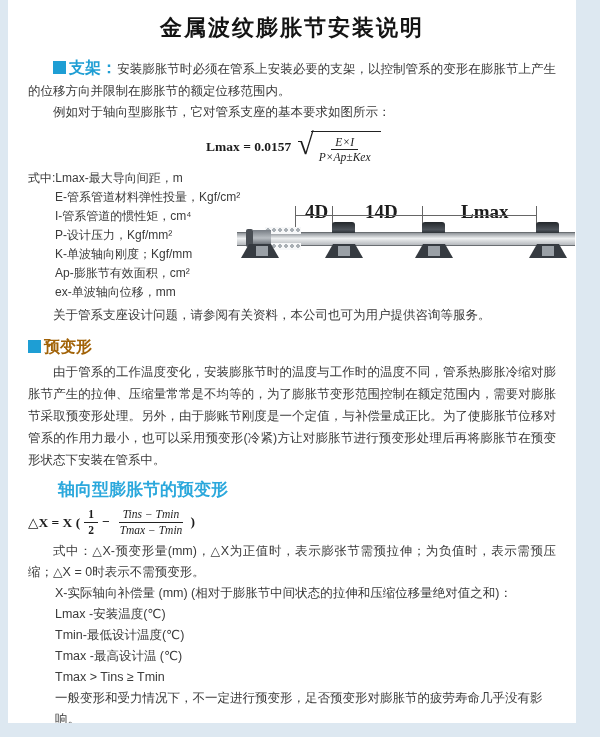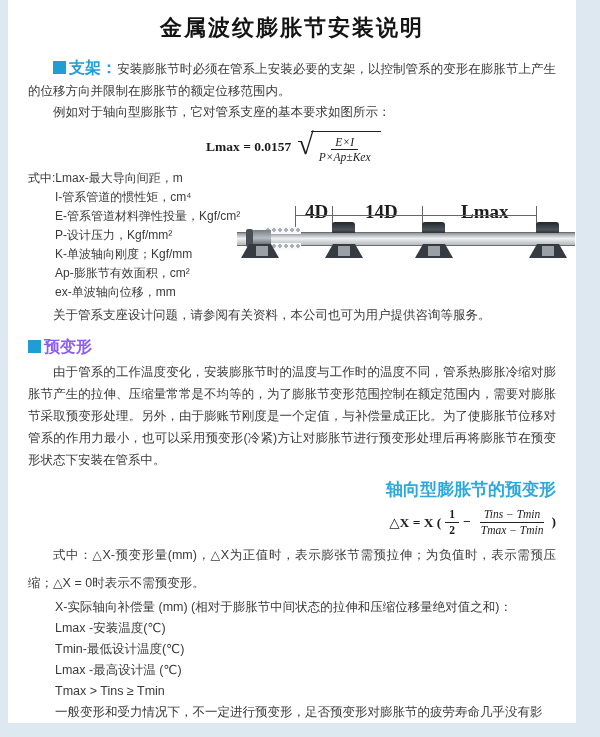--- a/index.html
+++ b/index.html
@@ -25,46 +25,46 @@
   }
   p{margin:0;}
   .body-text{font-size:12.5px;line-height:21.5px;text-align:justify;color:#3a3a3a;}
   .indent{text-indent:2em;}
   .sec-inline{color:#1e9ed4;font-size:16px;font-weight:bold;}
   .sq{
     display:inline-block;width:13px;height:13px;background:#1e9ed4;
     margin-right:3px;vertical-align:-1px;
   }
   .p-support{margin-top:14px;}
-  .sec-head{margin-top:11px;font-size:16px;font-weight:bold;color:#8b5cf6;}
+  .sec-head{margin-top:11px;font-size:16px;font-weight:bold;color:#a16207;}
   .sub-head{font-size:17px;font-weight:bold;color:#2ba8dc;}
-  .sub-head.axial{margin:7px 0 2px 30px;text-align:right;}
+  .sub-head.axial{margin:7px 0 2px 30px;}
 
   
   .formula{font-family:"Liberation Serif","DejaVu Serif",serif;color:#1c1c1c;font-weight:bold;font-size:13.5px;}
   .formula .var{font-style:italic;font-weight:normal;margin-left:6px;}
   .formula1{margin:7px 0 5px 178px;display:flex;align-items:center;text-align:center;}
-  .formula2{margin:6px 0 4px;text-align:right;}
+  .formula2{margin:6px 0 4px;text-align:left;}
   .frac{display:inline-flex;flex-direction:column;align-items:center;vertical-align:middle;margin:0 4px;font-size:11.5px;line-height:1.25;}
   .frac .fnum{padding:0 4px;border-bottom:1px solid #222;}
   .frac .fden{padding:0 4px;}
   .sqrt{display:inline-flex;align-items:flex-start;margin-left:6px;}
   .sqrt-sign{font-size:30px;line-height:26px;font-weight:normal;}
   .sqrt-body{border-top:1.5px solid #222;padding:3px 6px 0 4px;margin-left:-3px;}
   .sqrt-body .frac{margin:0;}
   .inline-center{display:inline-flex;align-items:center;vertical-align:middle;}
 
   
   .figure-area{position:relative;margin-top:2px;}
   .def-line{font-size:12px;line-height:19px;white-space:nowrap;}
   .def-line.ind{padding-left:27px;}
   .note-line{margin-top:3px;font-size:12.5px;line-height:21px;}
 
   .items .li{font-size:12.5px;line-height:21px;padding-left:27px;}
-  .explain{line-height:28px;}
+  .explain{line-height:21px;}
 
   
   .diagram{position:absolute;left:209px;top:33px;width:338px;height:60px;}
   .dim-label{position:absolute;top:-1px;font-family:"Liberation Serif","DejaVu Serif",serif;font-weight:bold;font-size:19px;color:#1c1c1c;}
   .dim-line{position:absolute;top:13px;left:58px;width:241px;height:0;border-top:1px solid #666;}
   .tick{position:absolute;top:4px;width:1px;height:26px;background:#666;}
   .pipe{
     position:absolute;left:0;top:30px;width:338px;height:12px;
     background:linear-gradient(#8f9499,#eef0f1 45%,#b6babe);
     border-top:1px solid #6a6e72;border-bottom:1px solid #6a6e72;
@@ -112,22 +112,22 @@
           <span class="fnum">E×I</span>
           <span class="fden">P×Ap±Kex</span>
         </span>
       </span>
     </span>
   </div>
 
   <div class="figure-area">
     <div>
       <div class="def-line">式中:Lmax-最大导向间距，m</div>
+      <div class="def-line ind">E-管系管道材料弹性投量，Kgf/cm²</div>
       <div class="def-line ind">I-管系管道的惯性矩，cm⁴</div>
-      <div class="def-line ind">E-管系管道材料弹性投量，Kgf/cm²</div>
       <div class="def-line ind">P-设计压力，Kgf/mm²</div>
       <div class="def-line ind">K-单波轴向刚度；Kgf/mm</div>
       <div class="def-line ind">Ap-膨胀节有效面积，cm²</div>
       <div class="def-line ind">ex-单波轴向位移，mm</div>
     </div>
 
     <div class="diagram">
       <span class="dim-label" style="left:68px;">4D</span>
       <span class="dim-label" style="left:128px;">14D</span>
       <span class="dim-label" style="left:224px;">Lmax</span>
@@ -181,18 +181,18 @@
       </span>
       <span>)</span>
     </span>
   </div>
 
   <p class="body-text indent explain">式中：△X-预变形量(mm)，△X为正值时，表示膨张节需预拉伸；为负值时，表示需预压缩；△X = 0时表示不需预变形。</p>
   <div class="items">
     <div class="li">X-实际轴向补偿量 (mm) (相对于膨胀节中间状态的拉伸和压缩位移量绝对值之和)：</div>
     <div class="li">Lmax -安装温度(℃)</div>
     <div class="li">Tmin-最低设计温度(℃)</div>
-    <div class="li">Lmax -最高设计温 (℃)</div>
+    <div class="li">Tmax -最高设计温 (℃)</div>
     <div class="li">Tmax &gt; Tins ≥ Tmin</div>
     <div class="li">一般变形和受力情况下，不一定进行预变形，足否预变形对膨胀节的疲劳寿命几乎没有影响。</div>
   </div>
 
 </div>
 
 </body></html>

